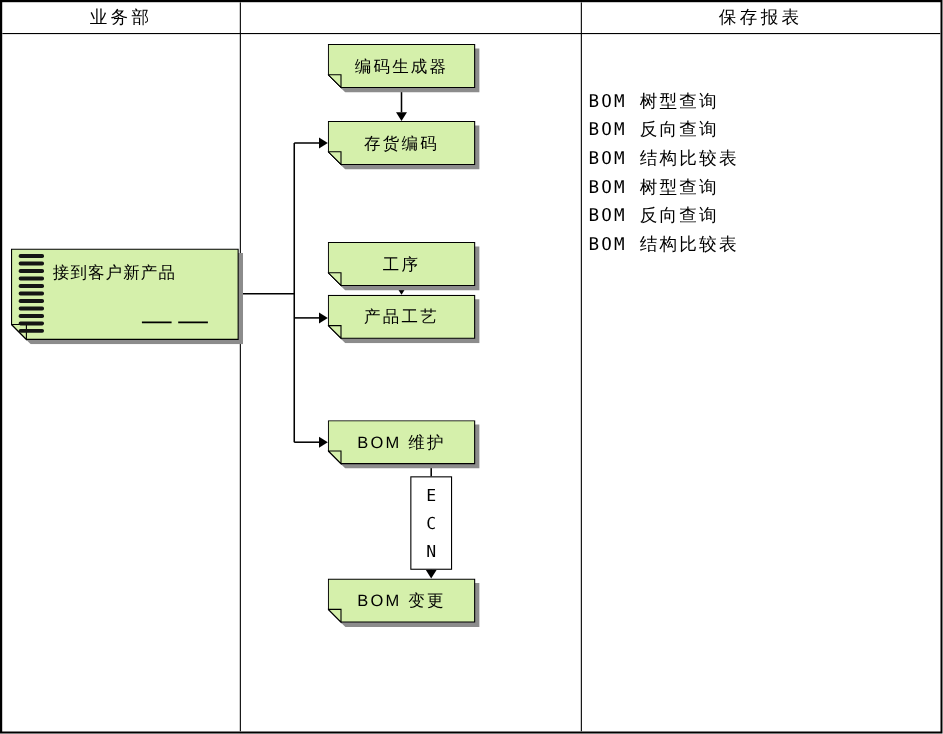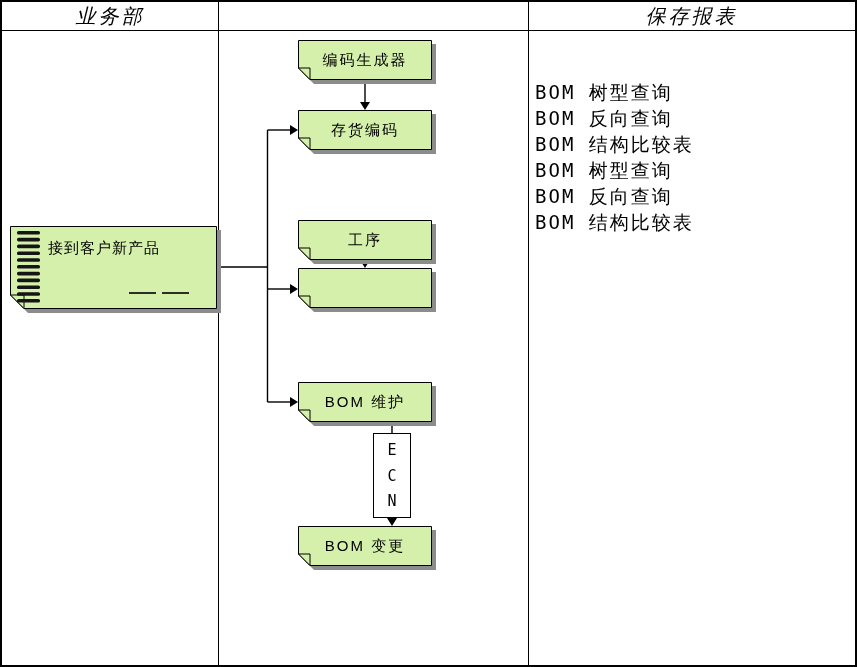--- a/index.html
+++ b/index.html
@@ -6,21 +6,21 @@
   html,body { background:#fff; }
   body { font-family:"Liberation Sans", sans-serif; color:#000; }
 
   .page { position:relative; width:857px; height:667px; background:var(--page-bg,#ffffff);
           border:2px solid #000; overflow:hidden; }
 
   .col-line { position:absolute; top:0; bottom:0; width:1px; background:#000; }
   .header-line { position:absolute; left:0; right:0; top:28px; height:1px; background:#000; }
 
   .col-header { position:absolute; top:0; height:28px; display:flex; align-items:center;
-                justify-content:center; font-size:20px; letter-spacing:3px; white-space:nowrap;font-style:italic; }
+                justify-content:center; font-size:16px; letter-spacing:3px; white-space:nowrap; }
 
   .layer { position:absolute; left:0; top:0; }
   .connector { stroke:var(--line-color,#000); stroke-width:1.4; fill:none; }
   .arrow-head { fill:var(--line-color,#000); }
 
   .node { position:absolute; }
   .node svg { display:block; }
   .shadow-shape { fill:var(--node-shadow,#8c8c8c); }
   .shape-fill { fill:var(--node-fill,#d5f0ab); stroke:var(--node-border,#000); stroke-width:1; }
 
@@ -30,21 +30,21 @@
   .doc-label { position:absolute; left:38px; top:13px; font-size:15px; letter-spacing:1px;
                white-space:nowrap; }
   .coil rect { fill:#151515; }
   .doc-line { stroke:#000; stroke-width:1.6; }
 
   .ecn-box { position:absolute; left:371px; top:431px; width:38px; height:85px; background:#fff;
              border:1px solid #000; display:flex; flex-direction:column; align-items:center;
              justify-content:space-evenly; font-size:15px;
              font-family:"DejaVu Sans Mono","Liberation Mono",monospace; }
 
-  .report-list { position:absolute; left:533px; top:77px; line-height:26px; font-size:19px;
+  .report-list { position:absolute; left:533px; top:77px; line-height:26px; font-size:16px;
                  letter-spacing:2px; white-space:nowrap;
                  font-family:"DejaVu Sans Mono","Liberation Mono",monospace; }
 </style>
 </head>
 <body>
 
 <div class="page">
 
   <div class="col-line" style="left:216px;"></div>
   <div class="col-line" style="left:526px;"></div>
@@ -138,20 +138,21 @@
     </svg>
     <span class="node-label">工序</span>
   </div>
 
   <div class="node" style="left:296px; top:266px;">
     <svg width="138" height="44" viewBox="0 0 138 44" aria-hidden="true">
       <polygon class="shadow-shape" points="4,4 138,4 138,44 16,44 4,32"></polygon>
       <polygon class="shape-fill" points="0.5,0.5 133.5,0.5 133.5,39.5 12,39.5 0.5,28"></polygon>
       <polygon class="shape-fill" points="0.5,28 12,39.5 12,28"></polygon>
     </svg>
+    <span class="node-label">产品工艺</span>
   </div>
 
   <div class="node" style="left:296px; top:380px;">
     <svg width="138" height="44" viewBox="0 0 138 44" aria-hidden="true">
       <polygon class="shadow-shape" points="4,4 138,4 138,44 16,44 4,32"></polygon>
       <polygon class="shape-fill" points="0.5,0.5 133.5,0.5 133.5,39.5 12,39.5 0.5,28"></polygon>
       <polygon class="shape-fill" points="0.5,28 12,39.5 12,28"></polygon>
     </svg>
     <span class="node-label">BOM 维护</span>
   </div>

